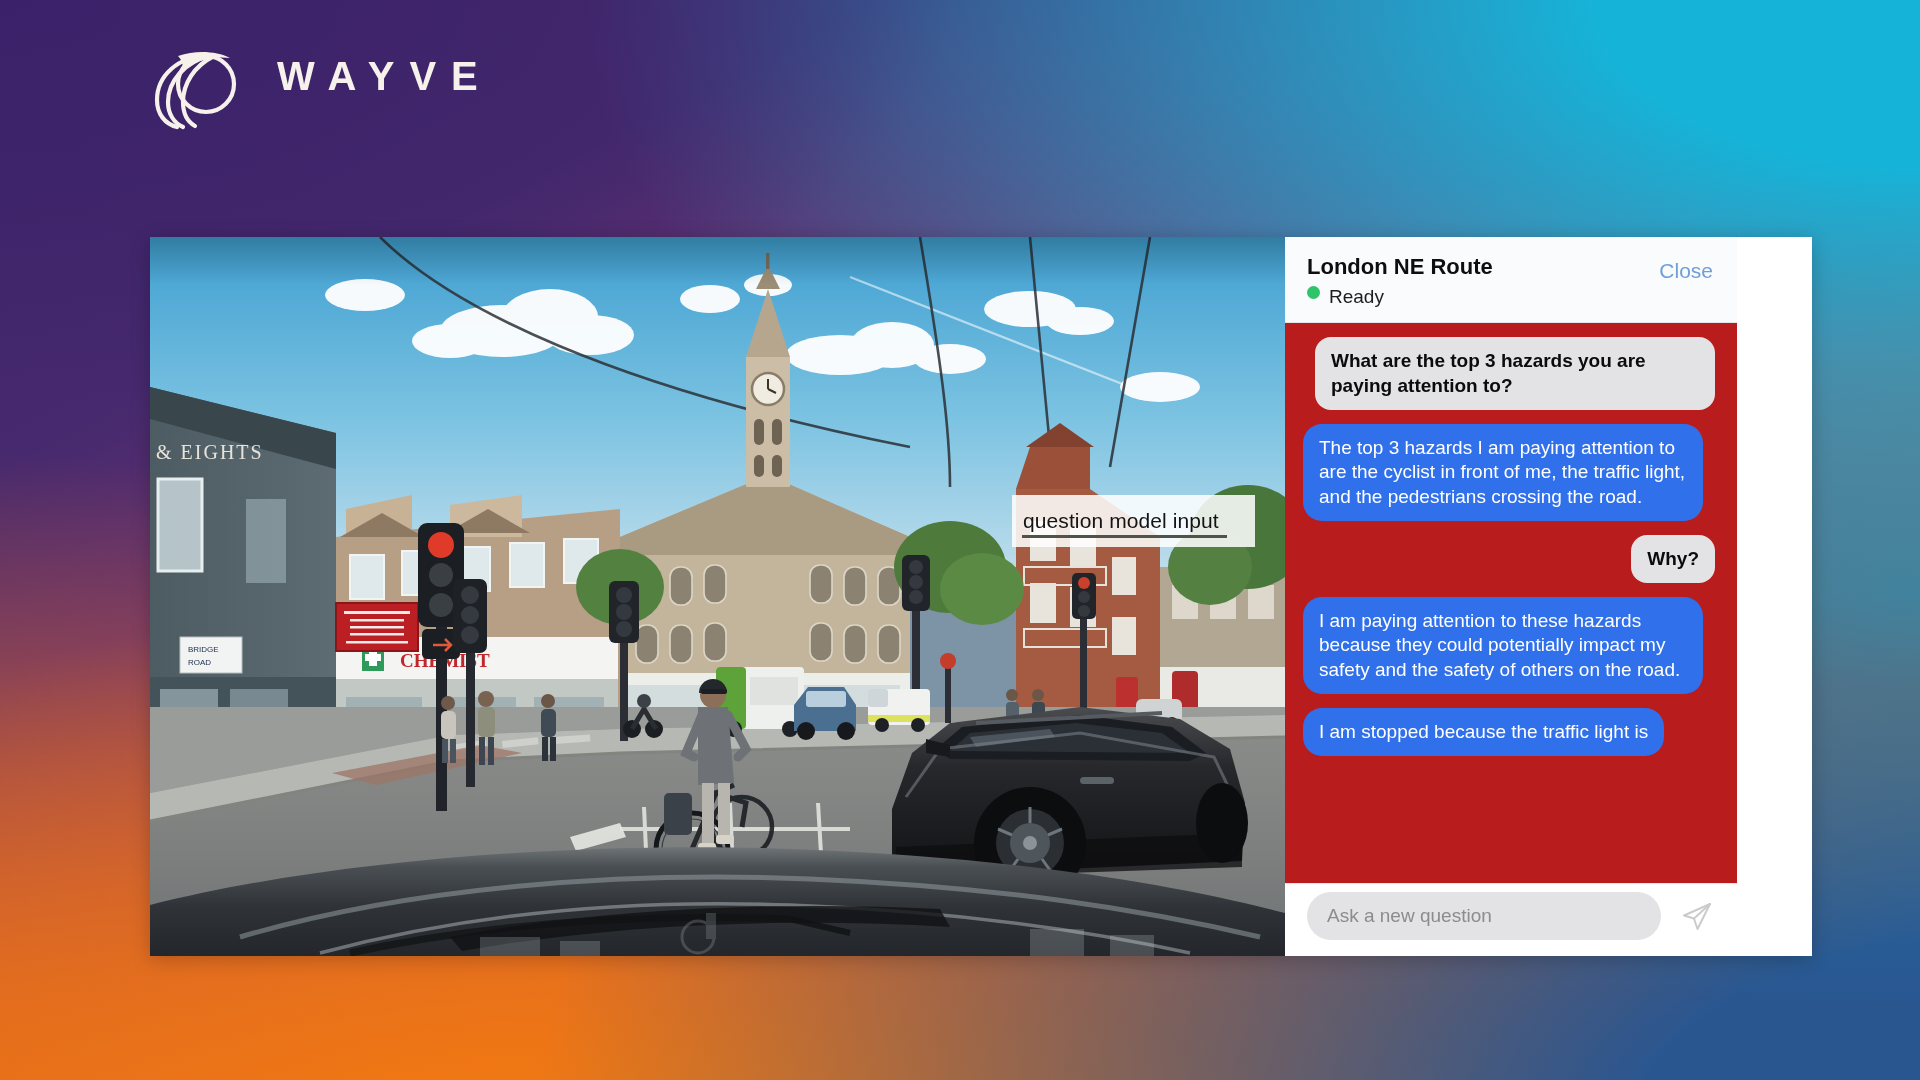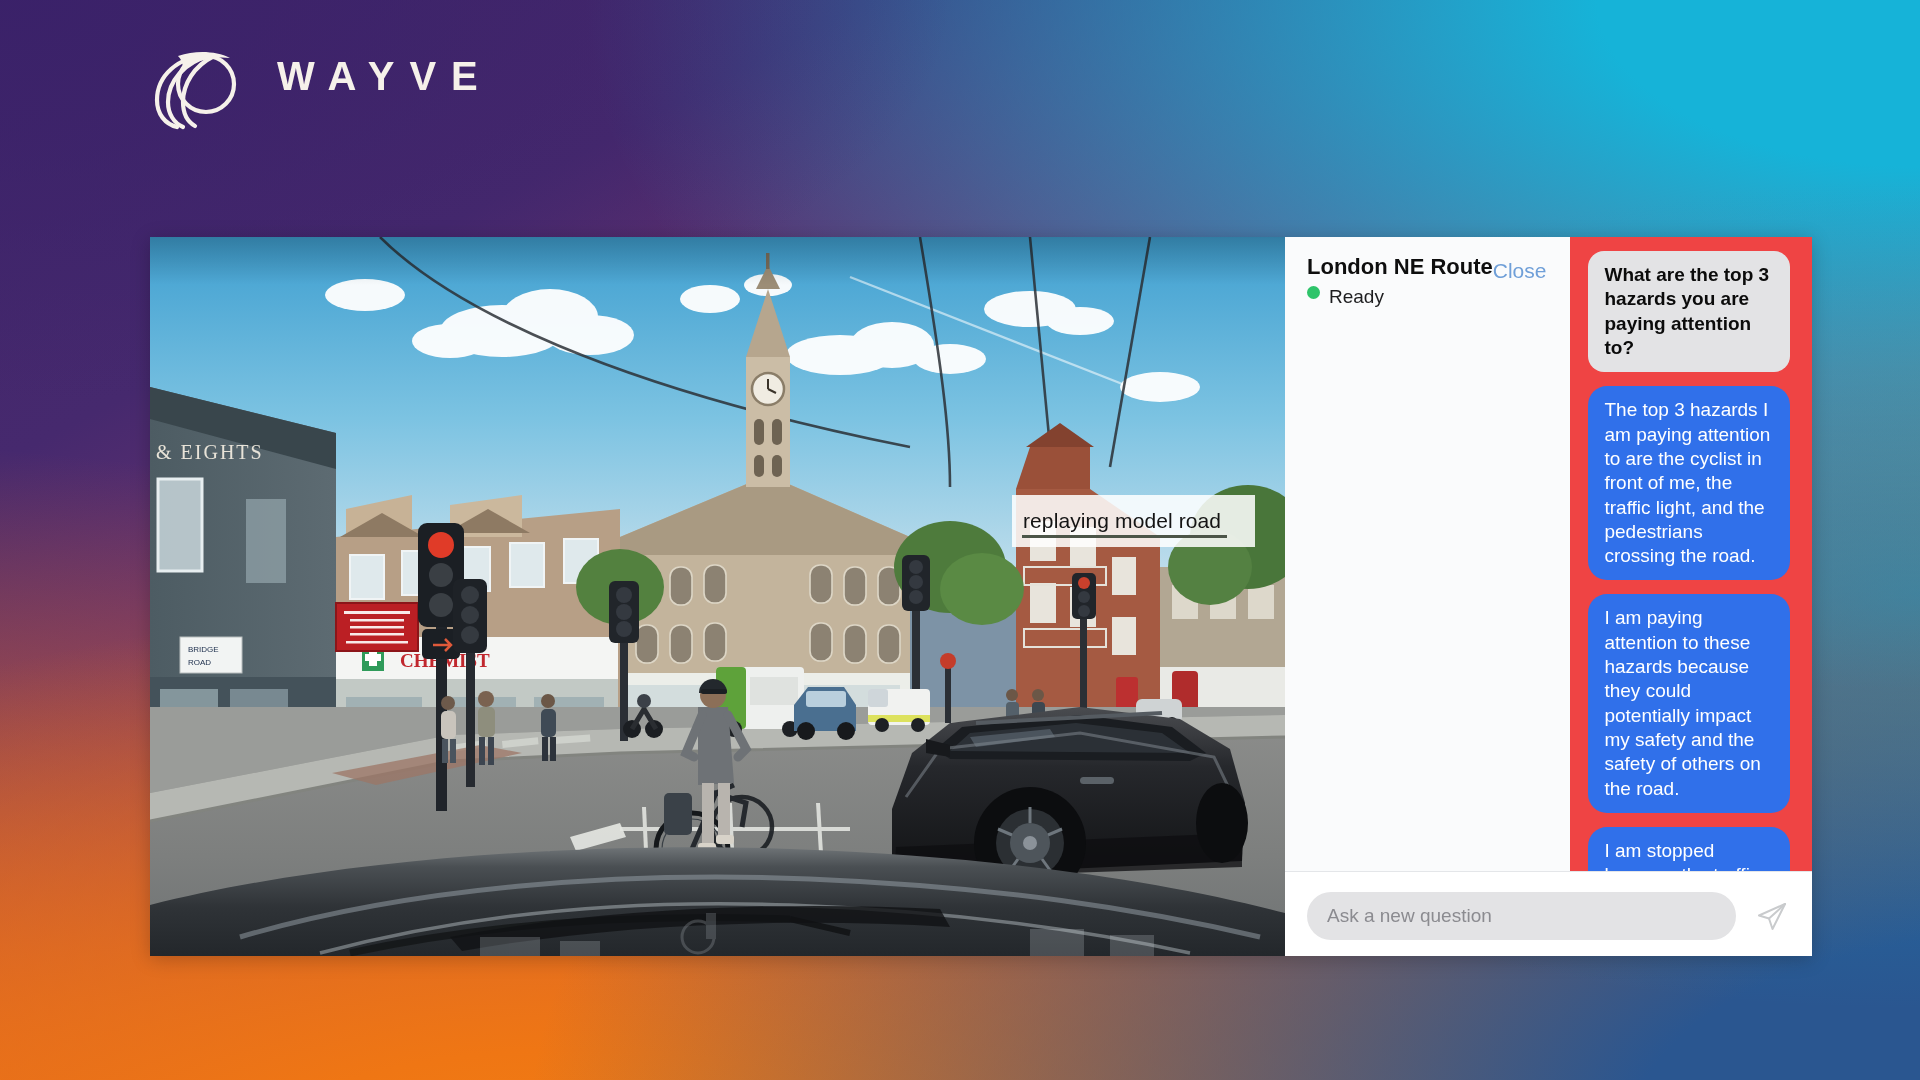--- a/index.html
+++ b/index.html
@@ -68,22 +68,22 @@
     font-size:21px; color:#141414; letter-spacing:.1px;
     font-family:"Liberation Sans", sans-serif;
   }
   .replay-badge .rule {
     position:absolute; left:10px; bottom:9px; width:205px; height:3px;
     background:#4c5548;
   }
 
   
   .chat-pane {
-    width:527px; height:719px; background:#ef4444;
-    display:flex; position:relative;
+    width:452px; height:719px; background:#b91c1c;
+    display:flex; flex-direction:column; position:relative;
   }
   .chat-header {
     background:#fafbfc;
     border-bottom:1px solid #e4e6e9;
     padding:17px 24px 14px 22px;
     display:flex; justify-content:space-between; align-items:flex-start;
     flex:0 0 auto;
   }
   .chat-title { font-size:22px; font-weight:700; color:#0e0e0e; line-height:1.15; }
   .chat-status { display:flex; align-items:flex-start; gap:9px; margin-top:7px; }
@@ -106,21 +106,21 @@
   .bubble {
     max-width:400px; border-radius:16px;
     padding:12px 16px; font-size:19px; line-height:1.28;
   }
   .bubble.user { background:#e3e3e5; color:#0b0b0b; }
   .bubble.bot  { background:#3070ea; color:#fff;border-radius:19px; }
 
   .chat-input-bar {
     position:absolute; left:0; right:0; bottom:0;
     background:#fff; border-top:1px solid #e4e6e9;
-    padding:20px 18px 16px 22px;
+    padding:8px 18px 16px 22px;
     display:flex; align-items:center; gap:14px;margin-top:36px;
   }
   .chat-input {
     flex:1 1 auto; height:48px; border:none; outline:none;
     background:#e3e3e5; border-radius:24px;
     padding:0 20px; font-size:19px; color:#111;
     font-family:"Liberation Sans", sans-serif;
   }
   .chat-input::placeholder { color:#8b8b90; }
   .send-btn {
@@ -529,21 +529,21 @@
 
       <g opacity=".3">
         <circle cx="548" cy="700" r="16" fill="none" stroke="#9aa0a6" stroke-width="3"></circle>
         <rect x="556" y="676" width="10" height="26" fill="#8b9197"></rect>
       </g>
 
       <rect x="0" y="0" width="1135" height="160" fill="url(#vig)"></rect>
     </svg>
 
     <div class="replay-badge">
-      <span class="txt">replaying model road</span>
+      <span class="txt">question model input</span>
       <span class="rule"></span>
     </div>
   </div>
 
   <div class="chat-pane">
 
     <div class="chat-header">
       <div>
         <div class="chat-title">London NE Route</div>
         <div class="chat-status">
@@ -554,20 +554,23 @@
       <button class="close-btn">Close</button>
     </div>
 
     <div class="chat-body">
       <div class="msg-row user">
         <div class="bubble user">What are the top 3 hazards you are paying attention to?</div>
       </div>
       <div class="msg-row bot">
         <div class="bubble bot">The top 3 hazards I am paying attention to are the cyclist in front of me, the traffic light, and the pedestrians crossing the road.</div>
       </div>
+      <div class="msg-row user">
+        <div class="bubble user">Why?</div>
+      </div>
       <div class="msg-row bot">
         <div class="bubble bot">I am paying attention to these hazards because they could potentially impact my safety and the safety of others on the road.</div>
       </div>
       <div class="msg-row bot">
         <div class="bubble bot">I am stopped because the traffic light is</div>
       </div>
     </div>
 
     <div class="chat-input-bar">
       <input class="chat-input" type="text" placeholder="Ask a new question" style="">

